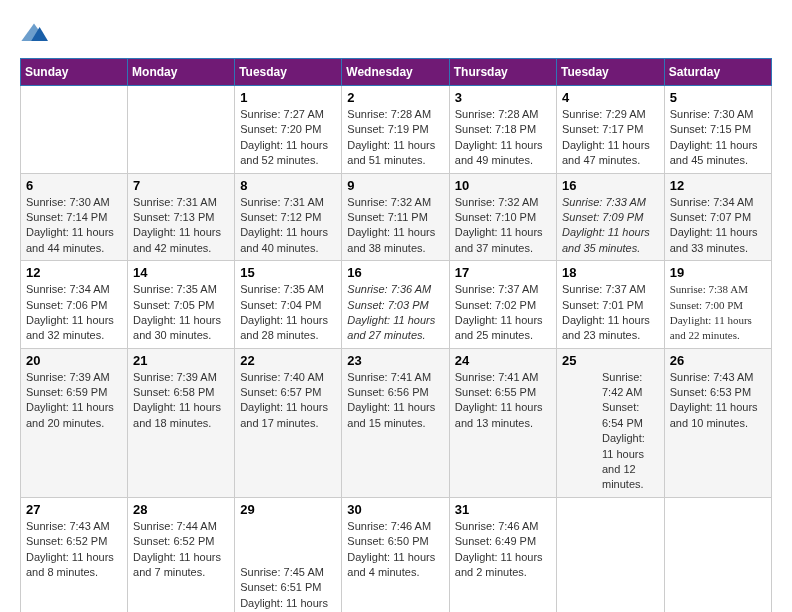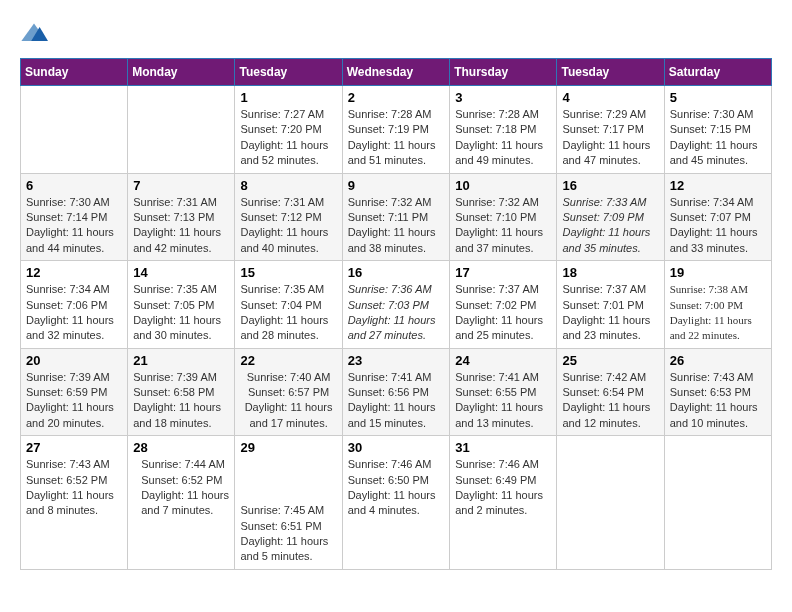--- a/index.html
+++ b/index.html
@@ -251,59 +251,59 @@
 Daylight: 11 hours and 20 minutes.</div>
         </td>
         <td>
           <span class="day-num">21</span>
           <div class="cell-content" style="white-space: pre-line;">Sunrise: 7:39 AM
 Sunset: 6:58 PM
 Daylight: 11 hours and 18 minutes.</div>
         </td>
         <td>
           <span class="day-num">22</span>
-          <div class="cell-content" style="white-space: pre-line; text-align: center;">Sunrise: 7:40 AM
+          <div class="cell-content" style="white-space: pre-line;">Sunrise: 7:40 AM
 Sunset: 6:57 PM
 Daylight: 11 hours and 17 minutes.</div>
         </td>
         <td>
           <span class="day-num">23</span>
           <div class="cell-content" style="white-space: pre-line;">Sunrise: 7:41 AM
 Sunset: 6:56 PM
 Daylight: 11 hours and 15 minutes.</div>
         </td>
         <td>
           <span class="day-num">24</span>
           <div class="cell-content" style="white-space: pre-line;">Sunrise: 7:41 AM
 Sunset: 6:55 PM
 Daylight: 11 hours and 13 minutes.</div>
         </td>
         <td>
           <span class="day-num">25</span>
-          <div class="cell-content" style="white-space: pre-line;">Sunrise: 7:42 AM
+          <div class="cell-content" style="white-space: pre-line; margin-left: 40px;">Sunrise: 7:42 AM
 Sunset: 6:54 PM
 Daylight: 11 hours and 12 minutes.</div>
         </td>
         <td>
           <span class="day-num">26</span>
           <div class="cell-content" style="white-space: pre-line;">Sunrise: 7:43 AM
 Sunset: 6:53 PM
 Daylight: 11 hours and 10 minutes.</div>
         </td>
       </tr>
       <tr>
         <td>
           <span class="day-num">27</span>
           <div class="cell-content" style="white-space: pre-line;">Sunrise: 7:43 AM
 Sunset: 6:52 PM
 Daylight: 11 hours and 8 minutes.</div>
         </td>
         <td>
           <span class="day-num">28</span>
-          <div class="cell-content" style="white-space: pre-line; margin-left: 8px;">Sunrise: 7:44 AM
+          <div class="cell-content" style="white-space: pre-line;">Sunrise: 7:44 AM
 Sunset: 6:52 PM
 Daylight: 11 hours and 7 minutes.</div>
         </td>
         <td>
           <span class="day-num">29</span>
           <div class="cell-content" style="white-space: pre-line; margin-top: 48px;">Sunrise: 7:45 AM
 Sunset: 6:51 PM
 Daylight: 11 hours and 5 minutes.</div>
         </td>
         <td>

